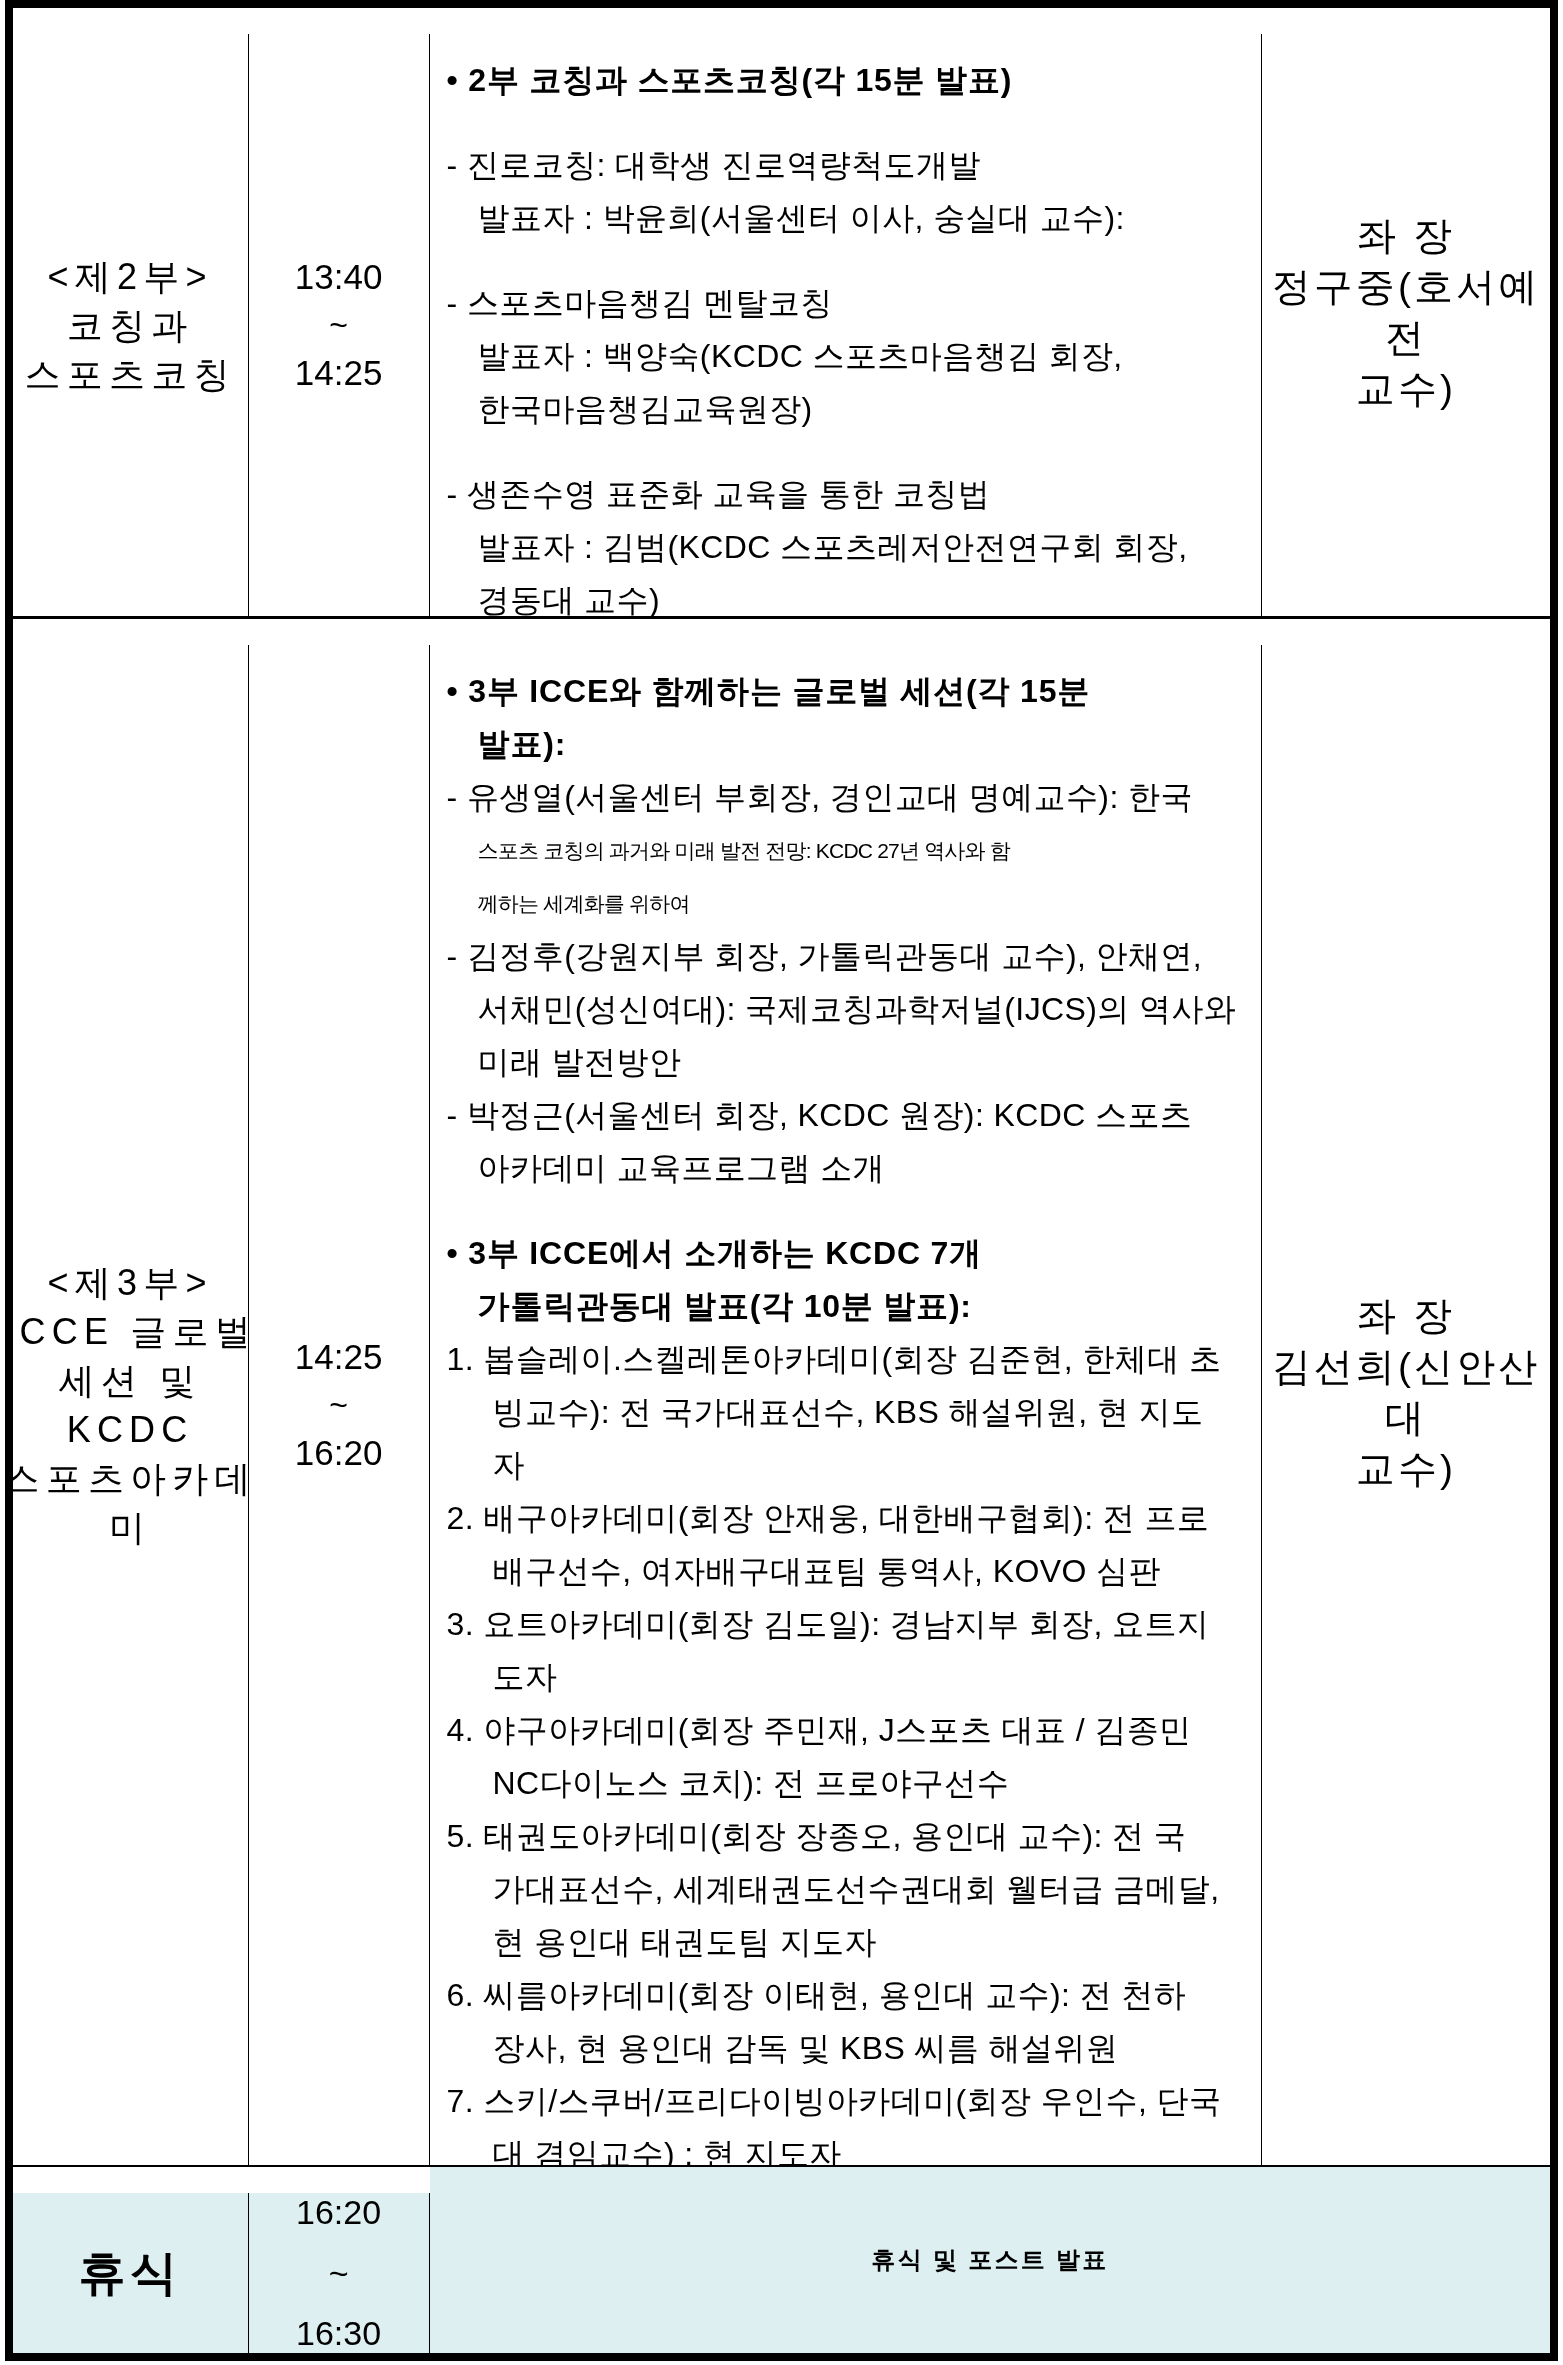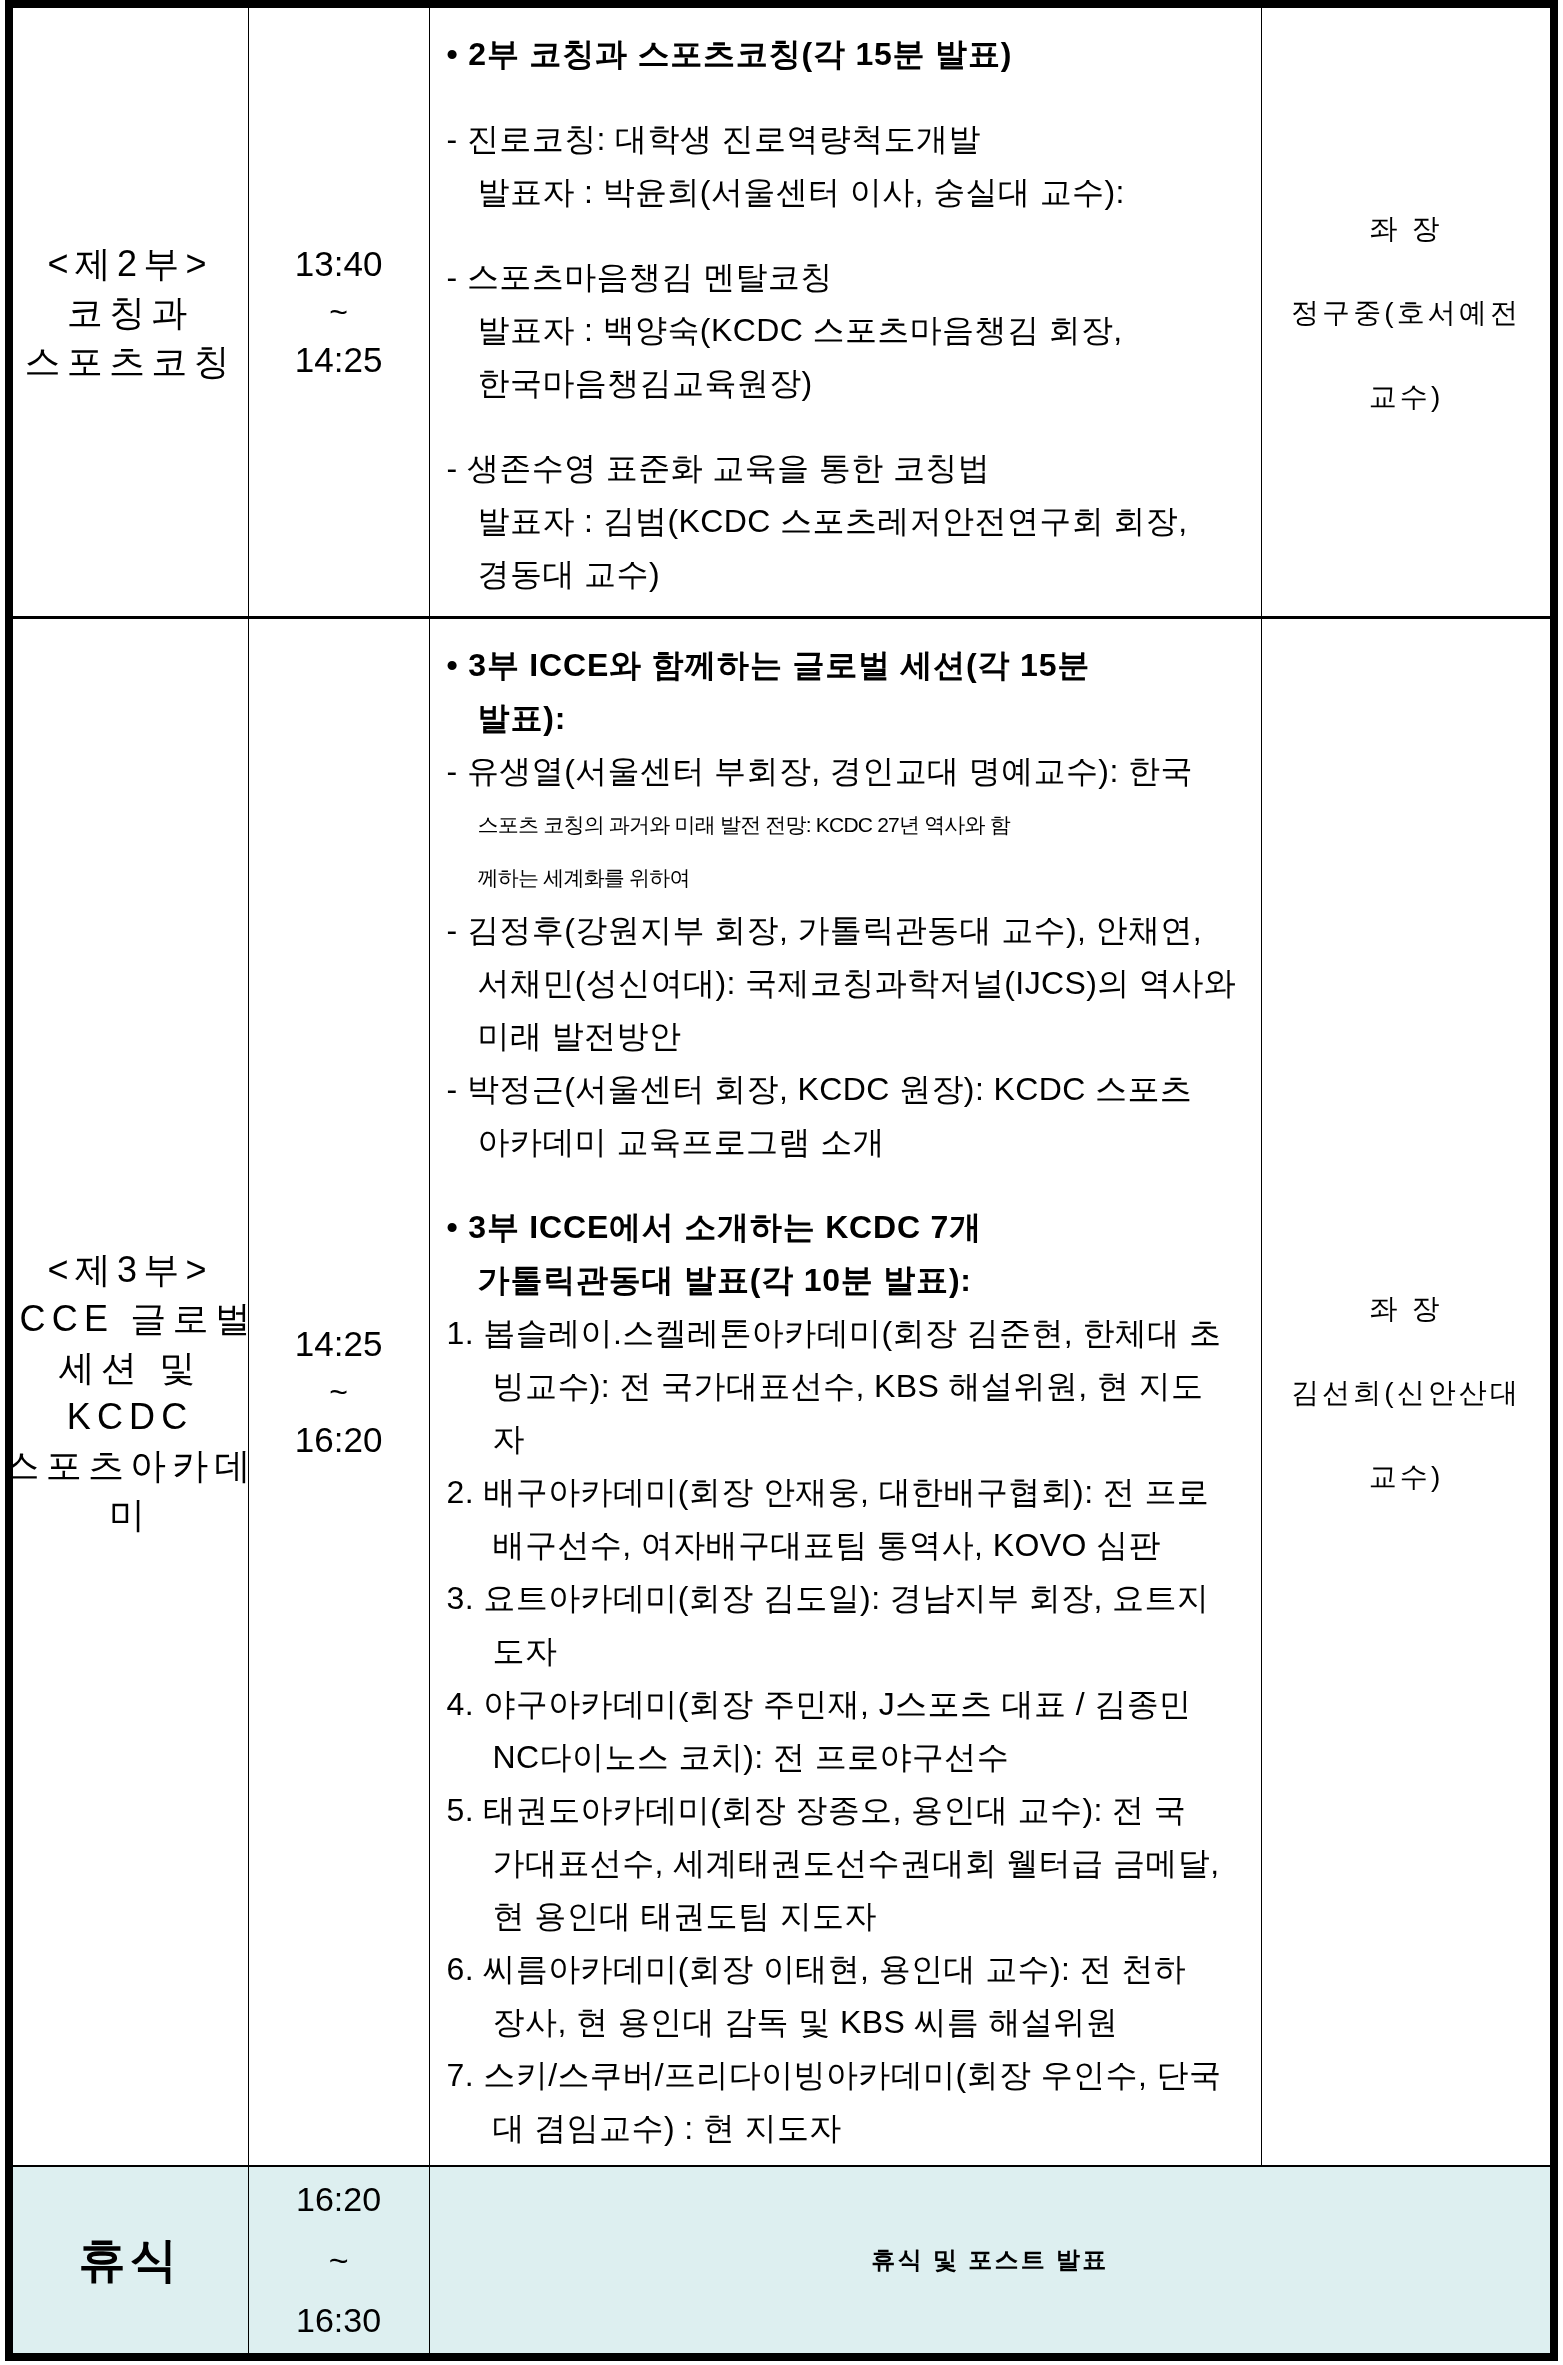--- a/index.html
+++ b/index.html
@@ -12,33 +12,33 @@
     overflow:hidden;
   }
   .table{
     position:absolute;left:4.6px;top:0;right:4.6px;bottom:4.6px;
     border:8.5px solid #000;
     display:grid;
     grid-template-columns:236px 181px 832px 1fr;
     grid-template-rows:611px 1548px 1fr;
   }
   .cell{box-sizing:border-box;overflow:hidden;}
-  .vline{border-right:1.5px solid #000;}
+  .vline{border-right:1.5px solid #000;margin-top:26px;}
   .hline1{border-bottom:3.1px solid #000;}
   .hline2{border-bottom:2.3px solid #000;}
   .center-col{
     display:flex;flex-direction:column;
     align-items:center;justify-content:center;
     text-align:center;
   }
   .session-title{font-size:36px;line-height:49px;letter-spacing:6.2px;}
   .session-title .tl{white-space:nowrap;}
   .time{font-size:35px;line-height:48px;}
   .time .tilde{font-size:32px;}
-  .chair{font-size:28px;line-height:51px;letter-spacing:3.1px;gap:33px;}
+  .chair{font-size:39px;line-height:51px;letter-spacing:3.1px;}
   .content{
     padding:20px 10.8px 0 17px;
     font-size:32px;
   }
   .ln{line-height:53px;white-space:nowrap;letter-spacing:0.4px;}
   .ln.bold{font-weight:bold;letter-spacing:0.8px;}
   .ln.ind1{padding-left:31px;}
   .ln.ind2{padding-left:46px;}
   .ln.gap{margin-top:32px;}
   .ln.cond{font-size:21px;letter-spacing:-0.8px;}

